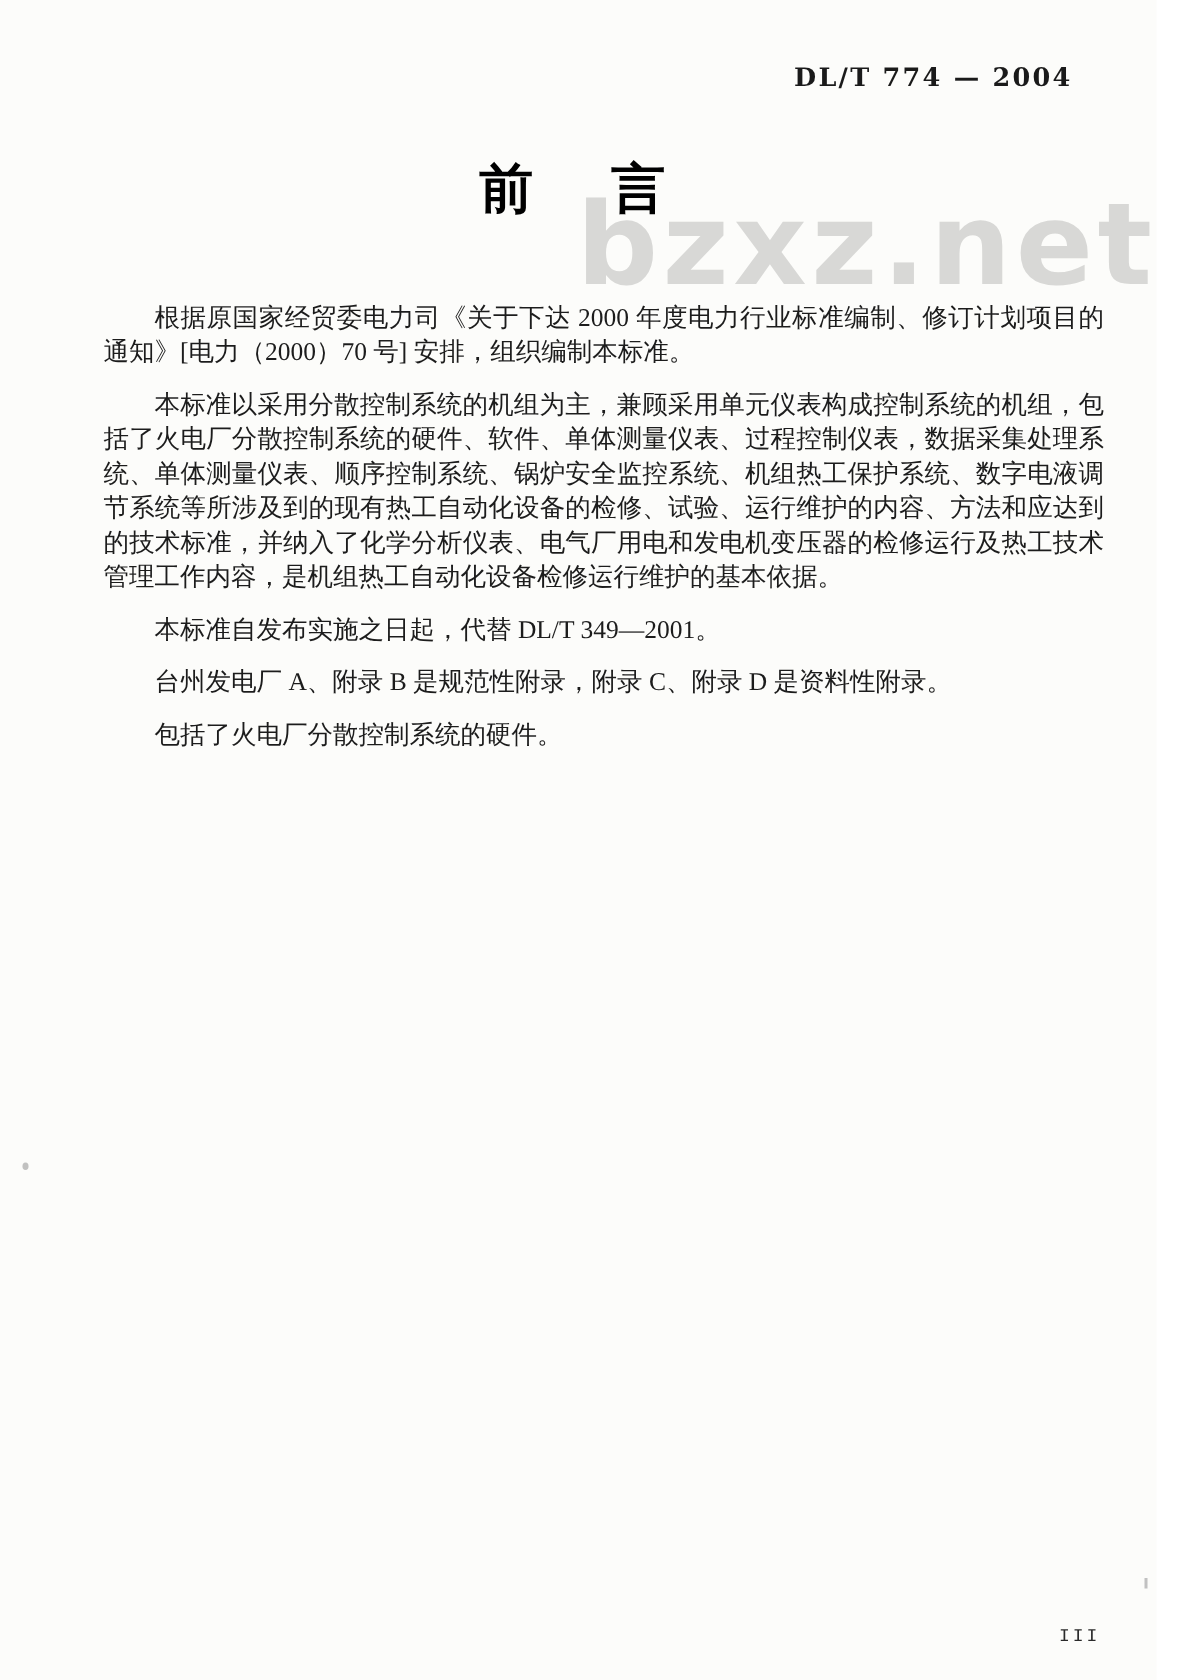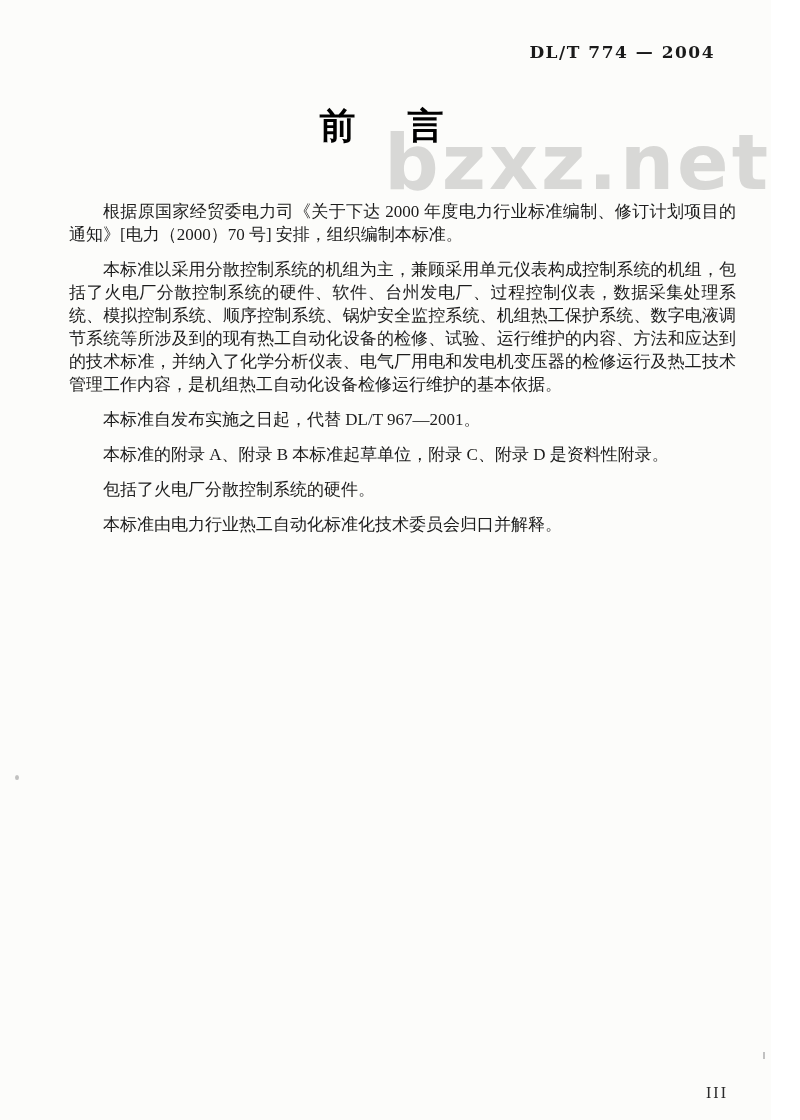--- a/index.html
+++ b/index.html
@@ -69,23 +69,23 @@
     text-align: justify;
     color: #1c1c1c;
   }
   .foreword-content p.drafters {
     margin-top: 9px;
   }
   .page-number {
     position: absolute;
     top: 1084px;
     left: 706px;
-    font-size: 16px;
+    font-size: 12px;
     letter-spacing: 2px;
-    font-family: Liberation Serif, serif;
+    font-family: Liberation Mono, monospace;
     color: #2a2a2a;
     z-index: 2;
   }
   .scan-artifact {
     position: absolute;
     z-index: 1;
   }
   .artifact-left-speck {
     left: 15px;
     top: 775px;
@@ -110,25 +110,24 @@
 <div class="page">
 
   <div class="header-standard-number">DL/T 774 — 2004</div>
 
   <div class="watermark">bzxz.net</div>
 
   <h1 class="doc-title">前　言</h1>
 
   <div class="foreword-content">
     <p>根据原国家经贸委电力司《关于下达 2000 年度电力行业标准编制、修订计划项目的通知》[电力（2000）70 号] 安排，组织编制本标准。</p>
-    <p>本标准以采用分散控制系统的机组为主，兼顾采用单元仪表构成控制系统的机组，包括了火电厂分散控制系统的硬件、软件、台州发电厂、过程控制仪表，数据采集处理系统、模拟控制系统、顺序控制系统、锅炉安全监控系统、机组热工保护系统、数字电液调节系统等所涉及到的现有热工自动化设备的检修、试验、运行维护的内容、方法和应达到的技术标准，并纳入了化学分析仪表、电气厂用电和发电机变压器的检修运行及热工技术管理工作内容，是机组热工自动化设备检修运行维护的基本依据。</p>
-    <p>本标准自发布实施之日起，代替 DL/T 967—2001。</p>
-    <p>本标准的附录 A、附录 B 本标准起草单位，附录 C、附录 D 是资料性附录。</p>
+    <p>本标准以采用分散控制系统的机组为主，兼顾采用单元仪表构成控制系统的机组，包括了火电厂分散控制系统的硬件、软件、单体测量仪表、过程控制仪表，数据采集处理系统、单体测量仪表、顺序控制系统、锅炉安全监控系统、机组热工保护系统、数字电液调节系统等所涉及到的现有热工自动化设备的检修、试验、运行维护的内容、方法和应达到的技术标准，并纳入了化学分析仪表、电气厂用电和发电机变压器的检修运行及热工技术管理工作内容，是机组热工自动化设备检修运行维护的基本依据。</p>
+    <p>本标准自发布实施之日起，代替 DL/T 349—2001。</p>
+    <p>台州发电厂 A、附录 B 是规范性附录，附录 C、附录 D 是资料性附录。</p>
     <p>包括了火电厂分散控制系统的硬件。</p>
-    <p>本标准由电力行业热工自动化标准化技术委员会归口并解释。</p>
   </div>
 
   <div class="scan-artifact artifact-left-speck"></div>
 
   <div class="scan-artifact artifact-bottom-mark"></div>
 
   <div class="page-number">III</div>
 
 </div>
 

